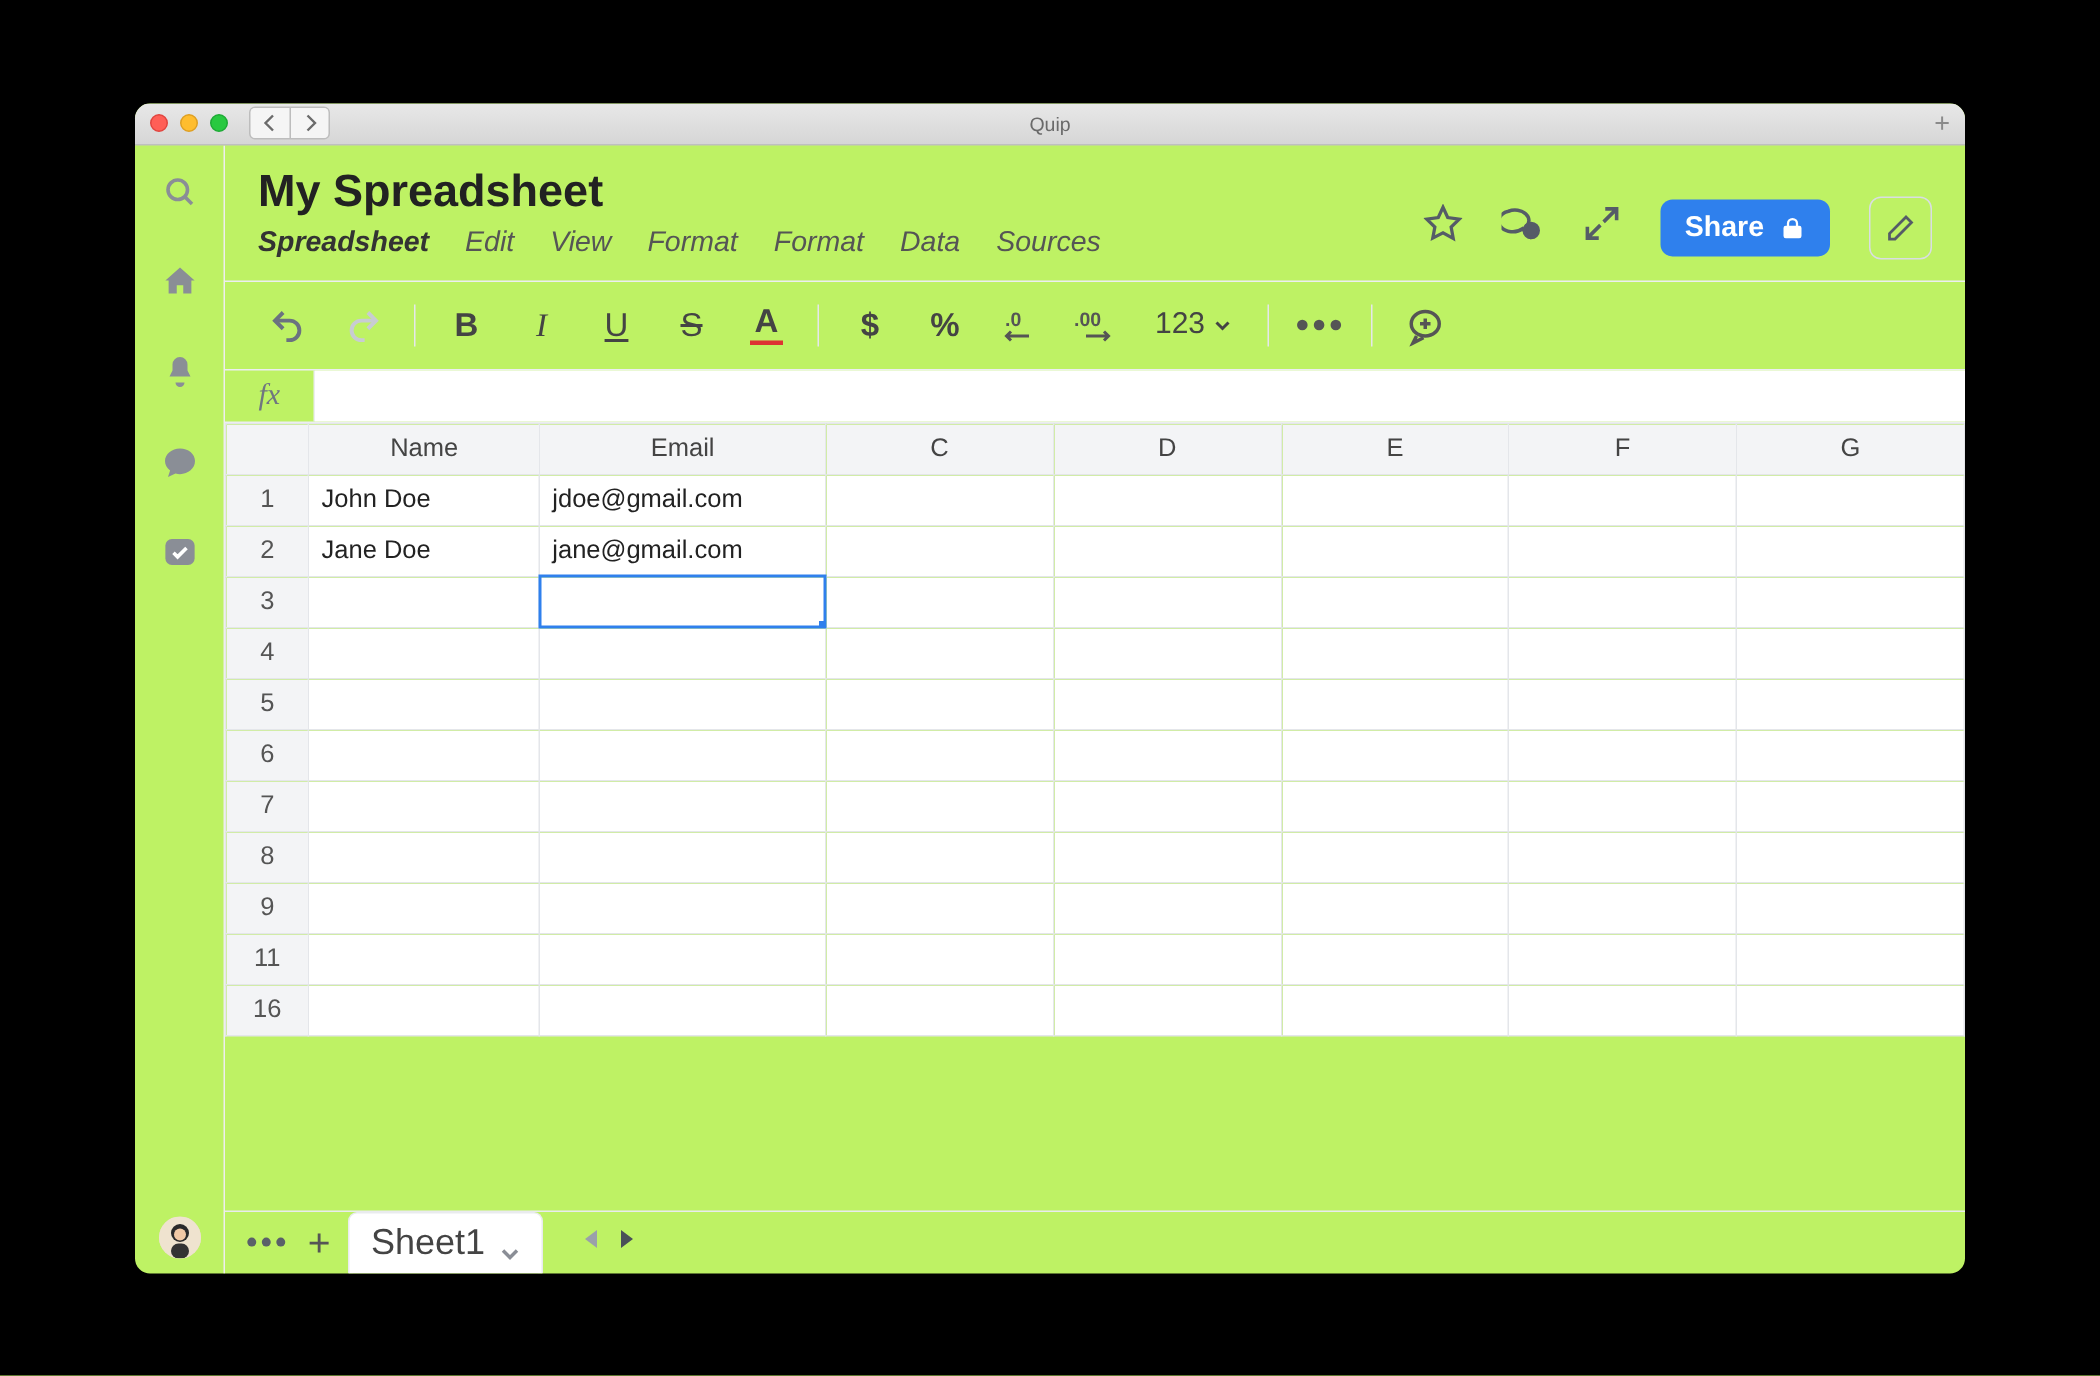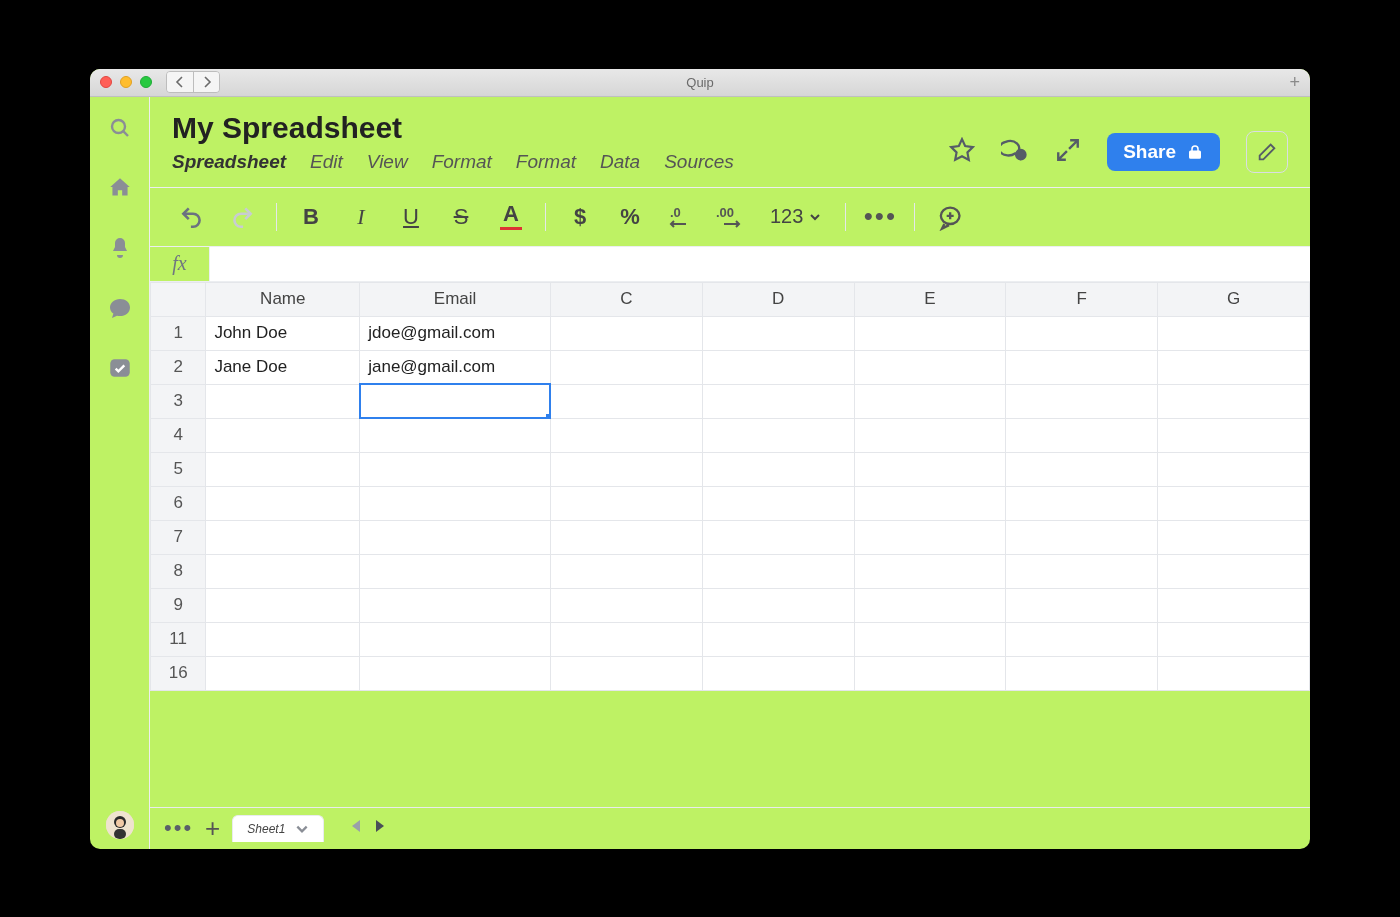--- a/index.html
+++ b/index.html
@@ -122,22 +122,22 @@
     content:""; position:absolute; right:-4px; bottom:-4px;
     width:8px; height:8px; background:#2f80ed;
   }
   
   .bottombar {
     height:42px; border-top:1px solid #e9ebee; display:flex; align-items:center;
     padding:0 14px; gap:12px; color:#5a6069;
   }
   .sheet-tab {
     padding:6px 14px; border:1px solid #e9ebee; border-bottom:none;
-    border-radius:6px 6px 0 0; display:flex; align-items:flex-start; gap:10px;
-    font-size:12px; color:#444; background:#fff; margin-bottom:-1px;font-style:italic;
+    border-radius:6px 6px 0 0; display:flex; align-items:flex-end; gap:10px;
+    font-size:24px; color:#444; background:#fff; margin-bottom:-1px;
   }
   .tri-btn { color:#9aa0aa; }
   .tri-btn.enabled { color:#4a4f58; }
   .dots { font-size:22px; letter-spacing:2px; }
 </style>
 </head>
 <body>
 
 <div class="window">
 

